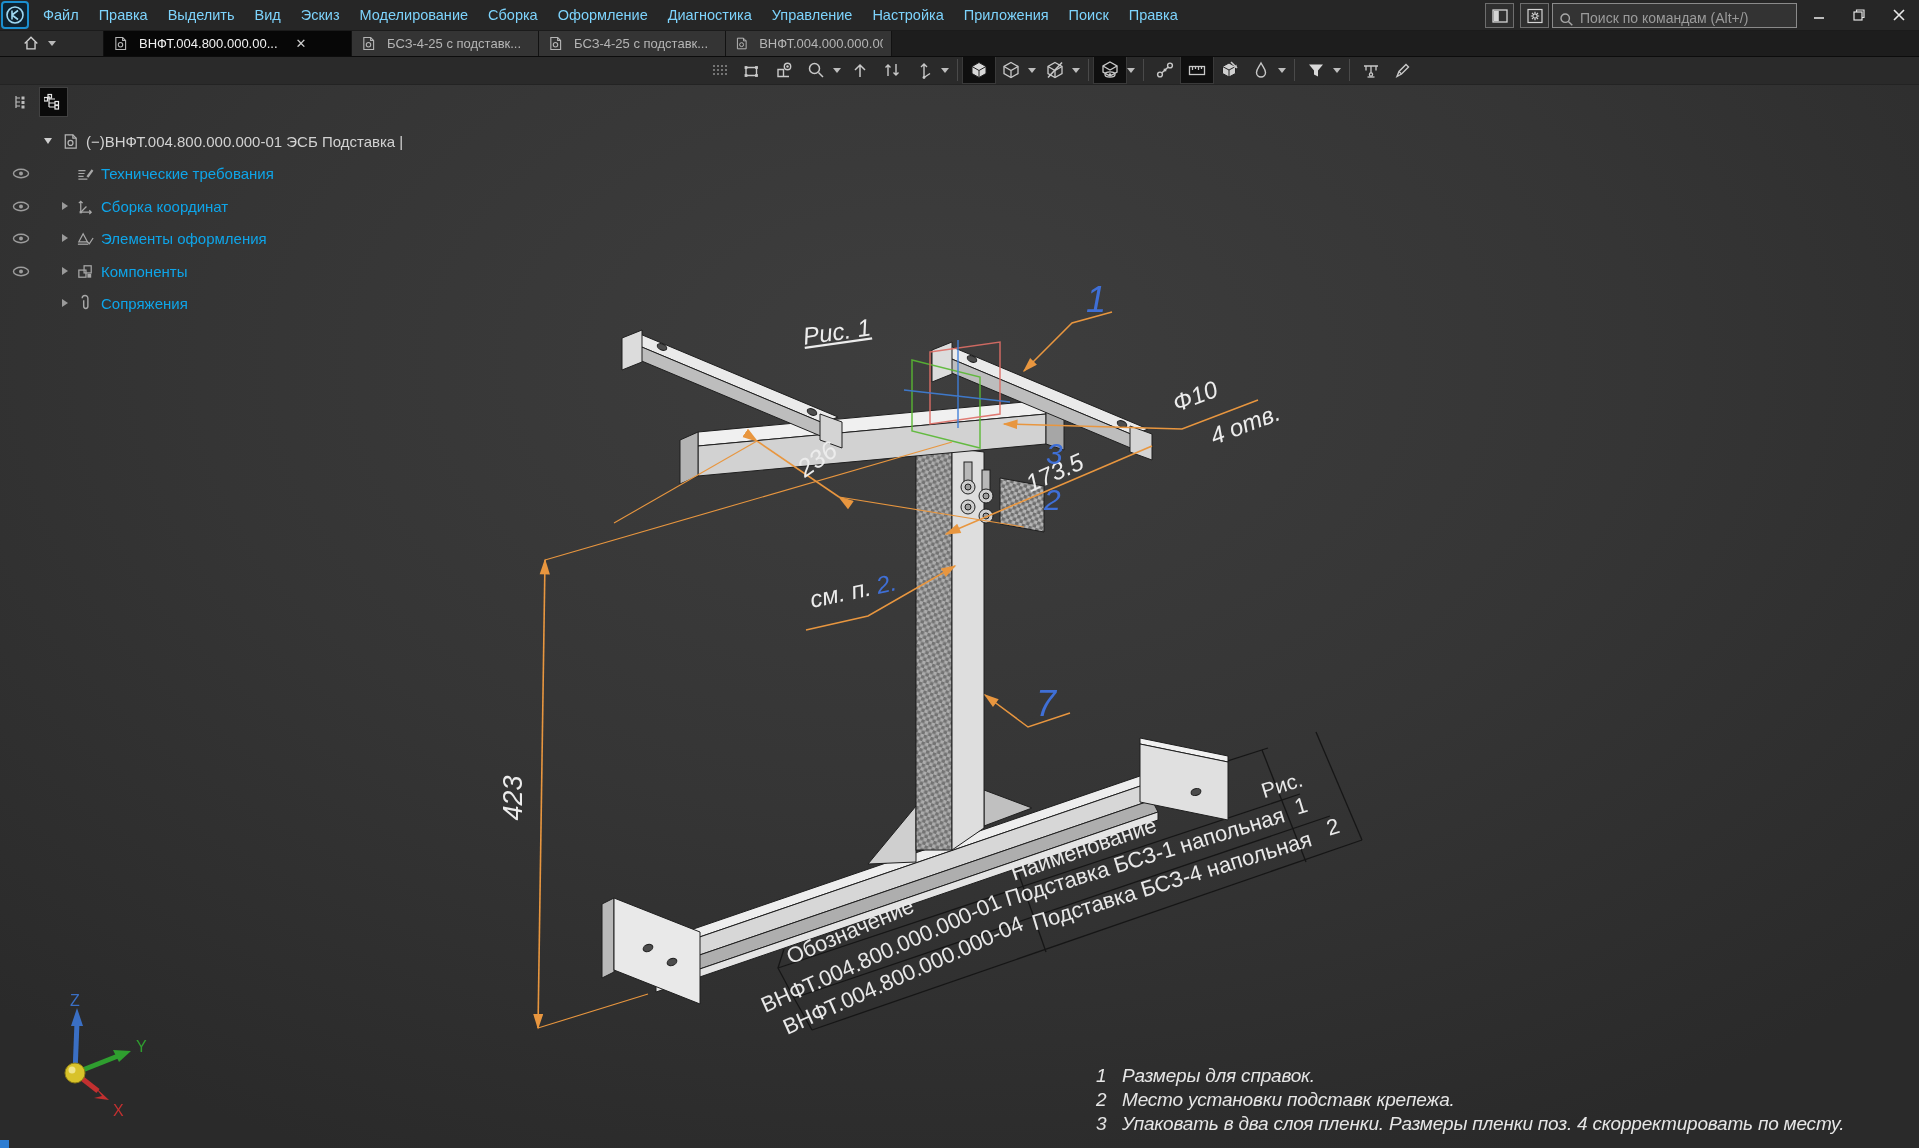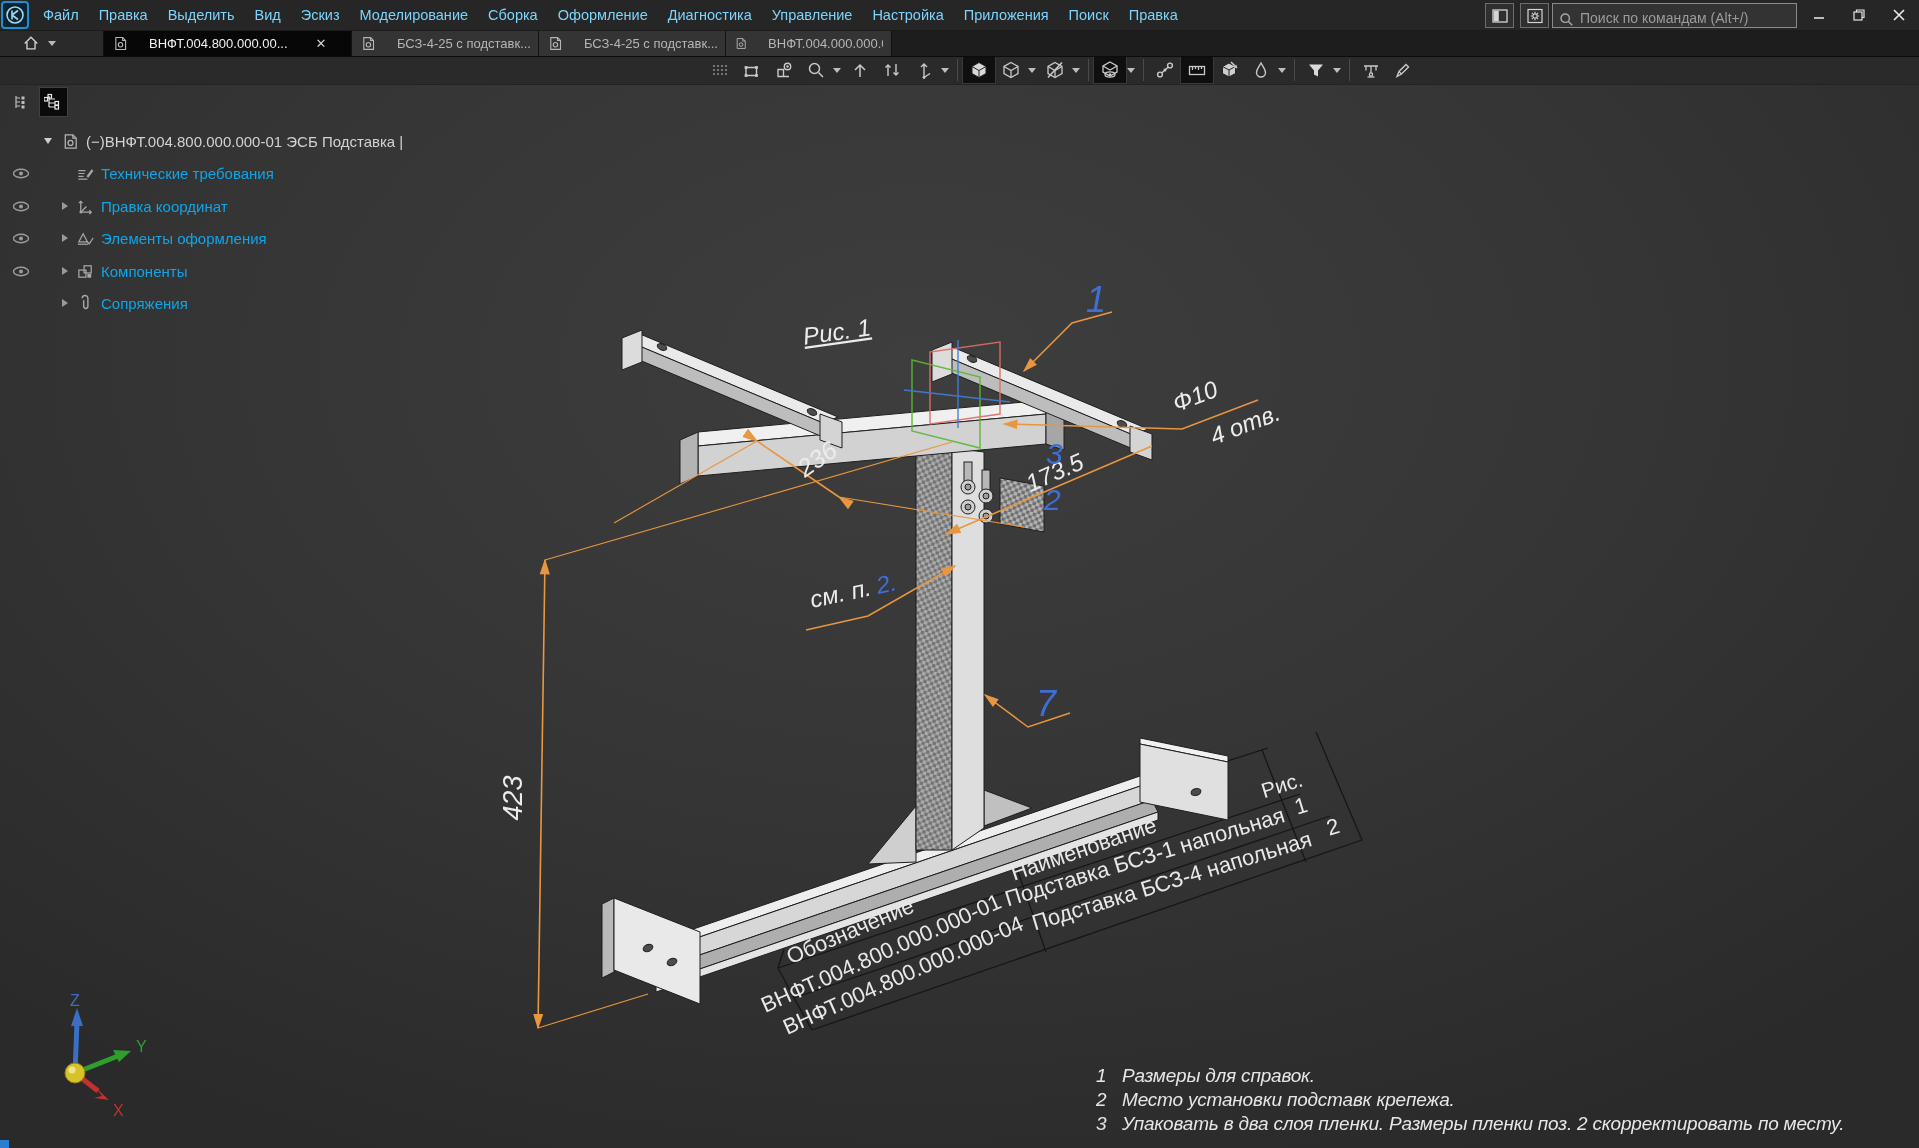--- a/index.html
+++ b/index.html
@@ -21,21 +21,21 @@
   .searchbox input{background:transparent;border:none;outline:none;color:#c9c9c9;font-size:14px;
                    font-family:"Liberation Sans",sans-serif;width:200px}
   .searchbox input::placeholder{color:#9b9b9b}
   .winbtn{position:absolute;top:0;height:30px;width:40px;display:flex;align-items:center;
           justify-content:center;color:#e6e6e6;font-size:15px}
   
   .tabbar{position:absolute;top:30px;left:0;width:1919px;height:26px;background:#1d1d1d;z-index:49;
           display:flex;align-items:stretch;border-bottom:1px solid #0c0c0c}
   .hometab{width:104px;display:flex;align-items:center;gap:8px;padding-left:22px;box-sizing:border-box;
            background:#2a2a2a;border-right:1px solid #101010}
-  .tab{display:flex;align-items:center;gap:20px;padding:0 8px;box-sizing:border-box;font-size:13px;
+  .tab{display:flex;align-items:center;gap:10px;padding:0 8px;box-sizing:border-box;font-size:13px;
        color:#b5b5b5;background:#343434;border-right:1px solid #121212;overflow:hidden;white-space:nowrap}
   .tab.active{background:#070707;color:#f1f1f1}
   .tab .lbl{overflow:hidden;text-overflow:clip;white-space:nowrap}
   .tab .close{margin-left:8px;color:#cfcfcf;font-size:13px}
   .caret{width:0;height:0;border-left:4px solid transparent;border-right:4px solid transparent;
          border-top:5px solid #b9b9b9}
   
   .toolbar{position:absolute;top:56px;left:0;width:1919px;height:28px;background:#2a2a2a;z-index:40;
            border-bottom:1px solid #232323}
   .toolwrap{position:absolute;left:704px;top:0;height:28px;display:flex;align-items:center}
@@ -484,21 +484,21 @@
       </span>
     <span>Технические требования</span>
   </div>
   <div class="trow" style="left:62px;top:123px">
     <span class="exp"></span>
     <span class="ticon">
         <svg class="ic" width="19" height="19">
           <use href="#i-csys"></use>
         </svg>
       </span>
-    <span>Правка координат</span>
+    <span>Сборка координат</span>
   </div>
   <div class="trow" style="left:62px;top:155px">
     <span class="exp"></span>
     <span class="ticon">
         <svg class="ic" width="19" height="19">
           <use href="#i-decor"></use>
         </svg>
       </span>
     <span>Элементы оформления</span>
   </div>
@@ -725,17 +725,17 @@
   <div class="nrow">
     <span class="nnum">1</span>
     <span>Размеры для справок.</span>
   </div>
   <div class="nrow">
     <span class="nnum">2</span>
     <span>Место установки подставк крепежа.</span>
   </div>
   <div class="nrow">
     <span class="nnum">3</span>
-    <span>Упаковать в два слоя пленки. Размеры пленки поз. 2 скорректировать по месту.</span>
+    <span>Упаковать в два слоя пленки. Размеры пленки поз. 4 скорректировать по месту.</span>
   </div>
 </div>
 
 <div class="corner"></div>
 
 </body></html>

